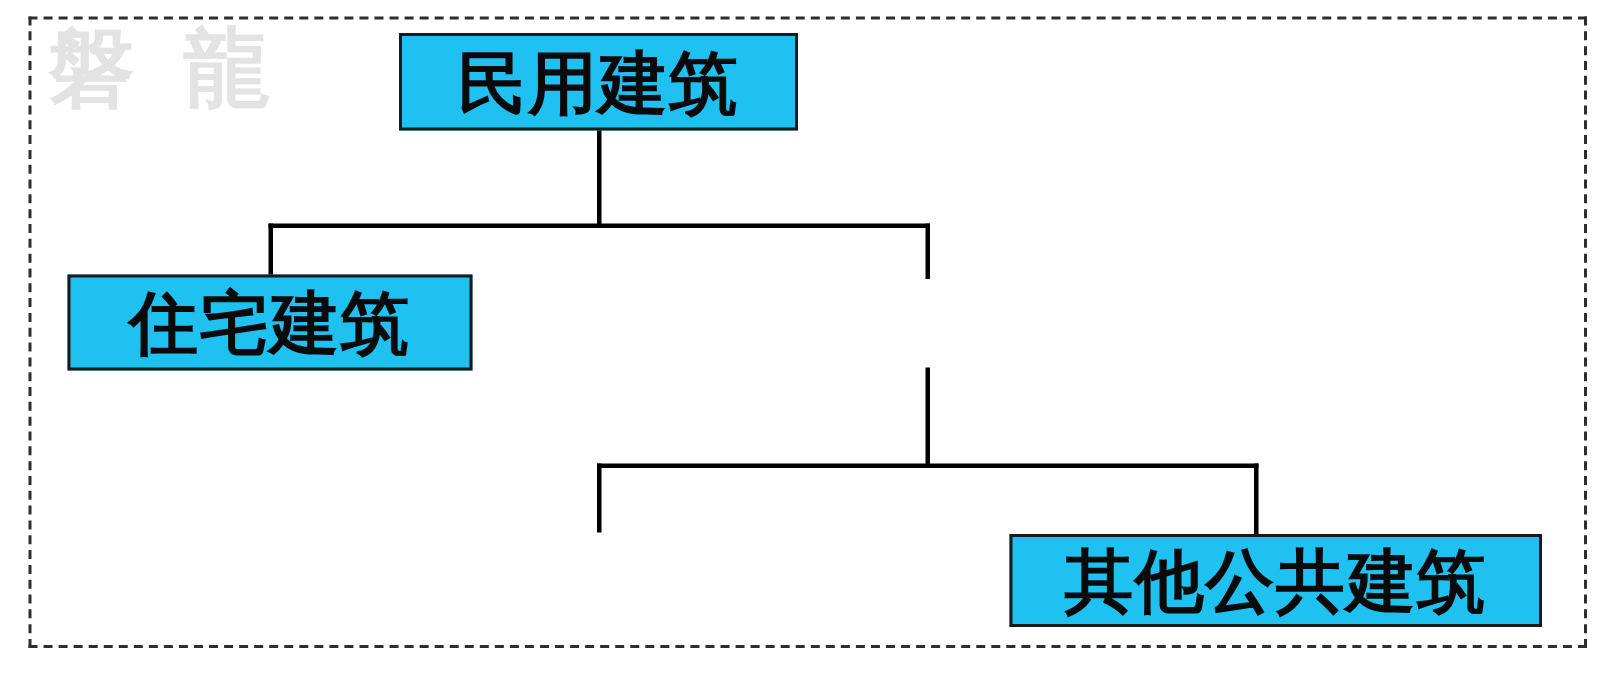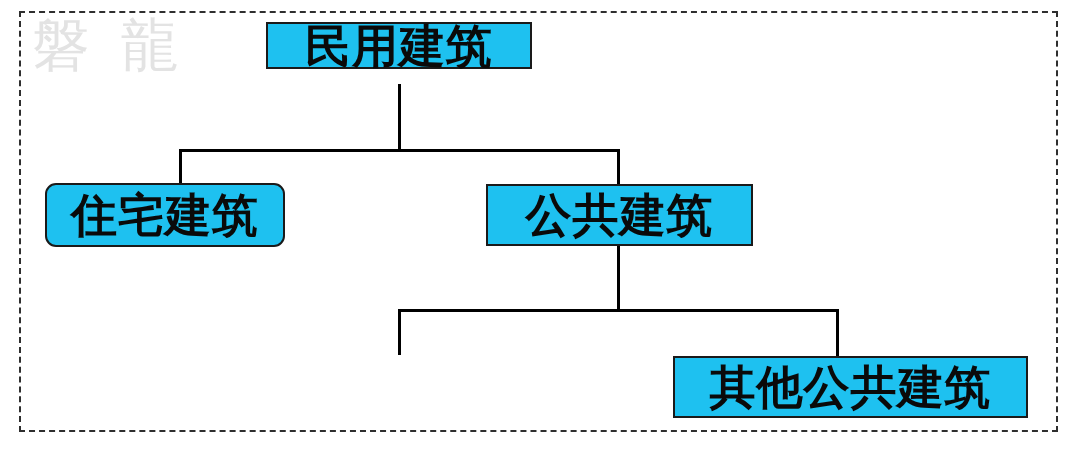--- a/index.html
+++ b/index.html
@@ -19,40 +19,40 @@
     font-family:"DejaVu Sans","Liberation Sans",sans-serif;
     position:relative;
   }
   .canvas{position:absolute;left:0;top:0;width:1080px;height:453px;}
   .frame{
     position:absolute;left:19px;top:11px;width:1039px;height:421px;
     border:2px dashed var(--frame);
   }
   .watermark{
     position:absolute;left:32px;top:14px;
-    font-size:58px;font-weight:400;line-height:1.1;
+    font-size:58px;font-weight:700;line-height:1.1;
     letter-spacing:6px;color:var(--watermark-text);
     white-space:nowrap;user-select:none;
   }
   .diagram-title{
     position:absolute;right:36px;top:26px;
     font-size:36px;line-height:1.15;color:var(--title-text);
     white-space:nowrap;
   }
   .node{
     position:absolute;
     background:var(--node-fill);
     border:2px solid var(--node-border);
     color:var(--node-text);
     font-weight:700;font-size:46px;line-height:1;
     display:flex;align-items:center;justify-content:center;
     white-space:nowrap;letter-spacing:1px;
   }
-  .node-root  {left:266px;top:22px; width:266px;height:47px;}
-  .node-res   {left:45px; top:183px;width:240px;height:64px;border-radius:11px;}
+  .node-root  {left:266px;top:22px; width:266px;height:65px;}
+  .node-res   {left:45px; top:183px;width:270px;height:64px;}
   .node-pub   {left:486px;top:184px;width:267px;height:62px;}
   .node-dorm  {left:280px;top:353px;width:292px;height:61px;}
   .node-other {left:673px;top:356px;width:355px;height:62px;}
   .line{position:absolute;background:var(--line);}
   .v1{left:398px;top:84px; width:3px;  height:67px;}
   .h1{left:179px;top:149px;width:441px;height:3px;}
   .v2{left:179px;top:149px;width:3px;  height:36px;}
   .v3{left:617px;top:149px;width:3px;  height:37px;}
   .v4{left:617px;top:245px;width:3px;  height:66px;}
   .h2{left:398px;top:309px;width:441px;height:3px;}
@@ -75,18 +75,17 @@
   <div class="line v3"></div>
   <div class="line v4"></div>
   <div class="line h2"></div>
   <div class="line v5"></div>
   <div class="line v6"></div>
 
   <div class="node node-root">民用建筑</div>
 
   <div class="node node-res">住宅建筑</div>
 
-  <div class="node node-pub">公共建筑</div>
 
 
   <div class="node node-other">其他公共建筑</div>
 
 </div>
 
 </body></html>

